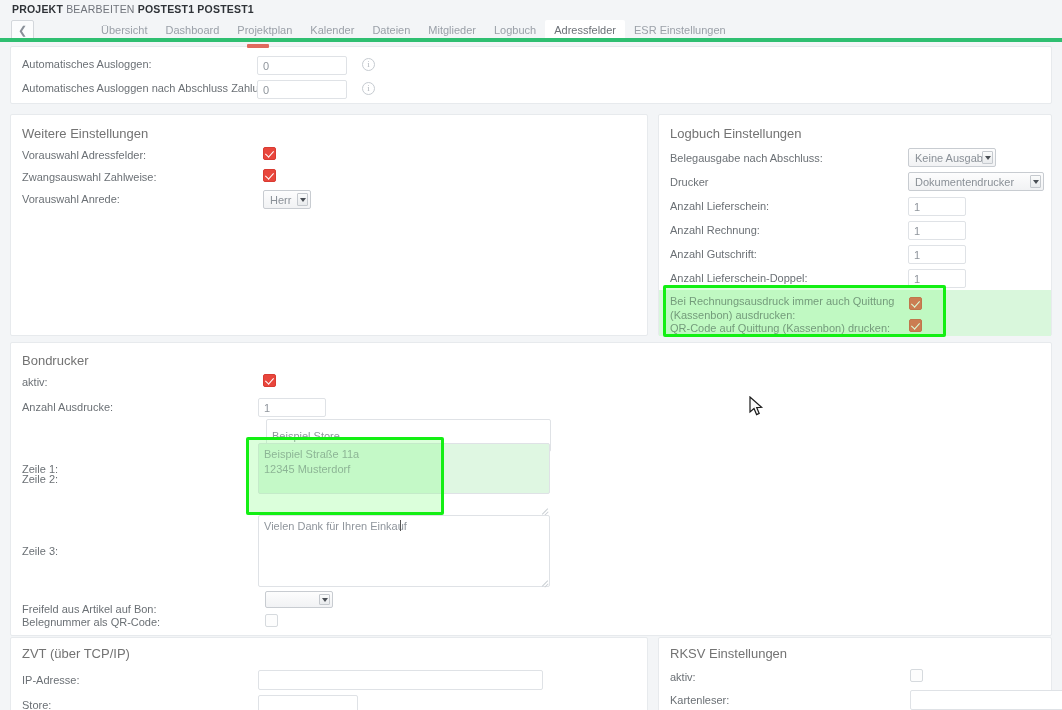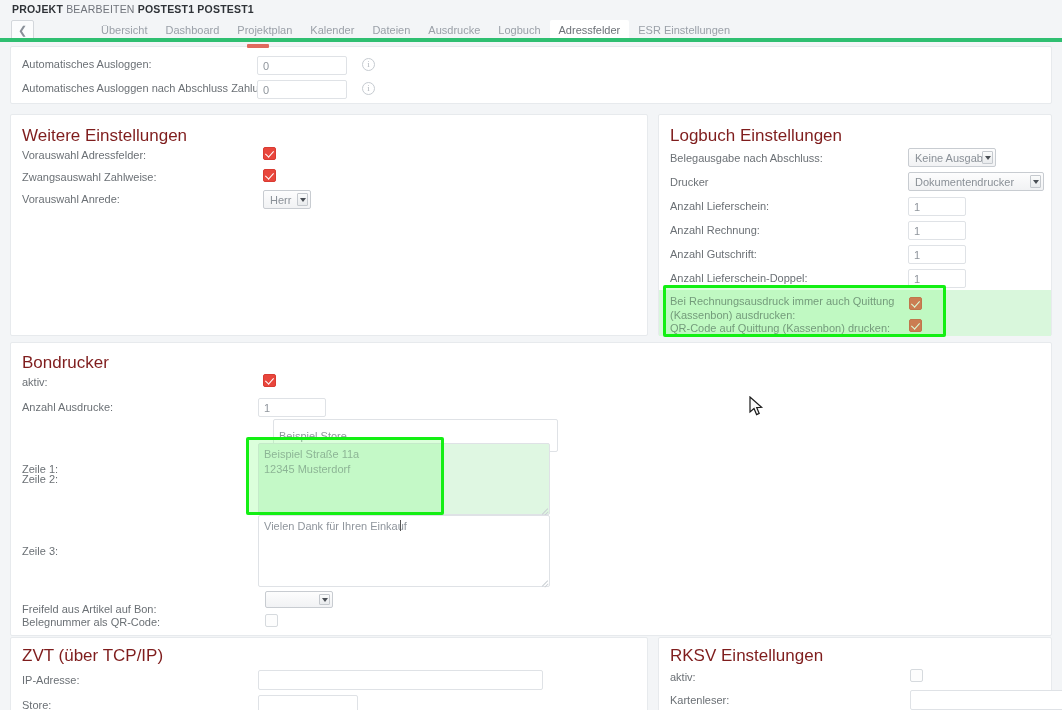--- a/index.html
+++ b/index.html
@@ -77,21 +77,21 @@
   
   .panel {
     position:absolute;
     background:#ffffff;
     border:1px solid #e7eaed;
     border-radius:2px;
   }
 
   .row { position:absolute; display:flex; align-items:center; }
   .lbl { color:#6b7075; font-size:11px; white-space:nowrap; }
-  .sect-title { color:#7f1d1d; font-size:17px; white-space:nowrap; }
+  .sect-title { color:#737373; font-size:13px; white-space:nowrap; }
 
   input.txt, .txt {
     border:1px solid #dfe2e6;
     background:#fff;
     height:19px;
     font-family:"Liberation Sans", sans-serif;
     font-size:11px;
     color:#8f959c;
     padding:0 5px;
     border-radius:2px;
@@ -221,21 +221,21 @@
 <div class="tabbar">
   <div class="backbtn">
     <span>❮</span>
   </div>
   <div class="tabs">
     <div class="tab">Übersicht</div>
     <div class="tab">Dashboard</div>
     <div class="tab">Projektplan</div>
     <div class="tab">Kalender</div>
     <div class="tab">Dateien</div>
-    <div class="tab">Ausdrucke</div>
+    <div class="tab">Mitglieder</div>
     <div class="tab">Logbuch</div>
     <div class="tab active">Adressfelder</div>
     <div class="tab">ESR Einstellungen</div>
   </div>
   <div class="greenbar"></div>
 </div>
 <div class="mini-scroll"></div>
 
 <div class="panel" style="left:10px; top:46px; width:1042px; height:58px;">
   <div class="row" style="left:11px; top:11px;">
@@ -316,25 +316,25 @@
 <div class="panel" style="left:10px; top:342px; width:1042px; height:294px;">
   <div class="sect-title" style="position:absolute; left:11px; top:10px;">Bondrucker</div>
 
   <span class="lbl" style="position:absolute; left:11px; top:33px;">aktiv:</span>
   <span class="cb on" style="position:absolute; left:252px; top:31px;"></span>
 
   <span class="lbl" style="position:absolute; left:11px; top:58px;">Anzahl Ausdrucke:</span>
   <input class="txt" style="position: absolute; left: 247px; top: 55px; width: 68px;" value="1">
 
   <span class="lbl" style="position:absolute; left:11px; top:82px;margin-top:38px;">Zeile 1:</span>
-  <input class="txt" style="position: absolute; left: 262px; top: 76px; width: 285px; height: 33px;" value="Beispiel Store">
+  <input class="txt" style="position: absolute; left: 255px; top: 76px; width: 285px; height: 33px;" value="Beispiel Store">
 
   <span class="lbl" style="position:absolute; left:11px; top:130px;">Zeile 2:</span>
   <div style="position:absolute; left:247px; top:100px; width:292px; height:72px;">
-    <textarea class="ta" style="width: 292px; height: 72px; background: rgb(223, 247, 226);">Beispiel Straße 11a
+    <textarea class="ta" style="width: 292px; height: 51px; background: rgb(223, 247, 226);">Beispiel Straße 11a
 12345 Musterdorf</textarea>
     <span class="ta-grip"></span>
   </div>
 
   <span class="lbl" style="position:absolute; left:11px; top:202px;">Zeile 3:</span>
   <div style="position:absolute; left:247px; top:172px; width:292px; height:72px;">
     <textarea class="ta" style="width: 292px; height: 72px;">Vielen Dank für Ihren Einkauf</textarea>
     <span class="ta-grip"></span>
     <span class="caret" style="position:absolute; left:142px; top:5px;"></span>
   </div>

